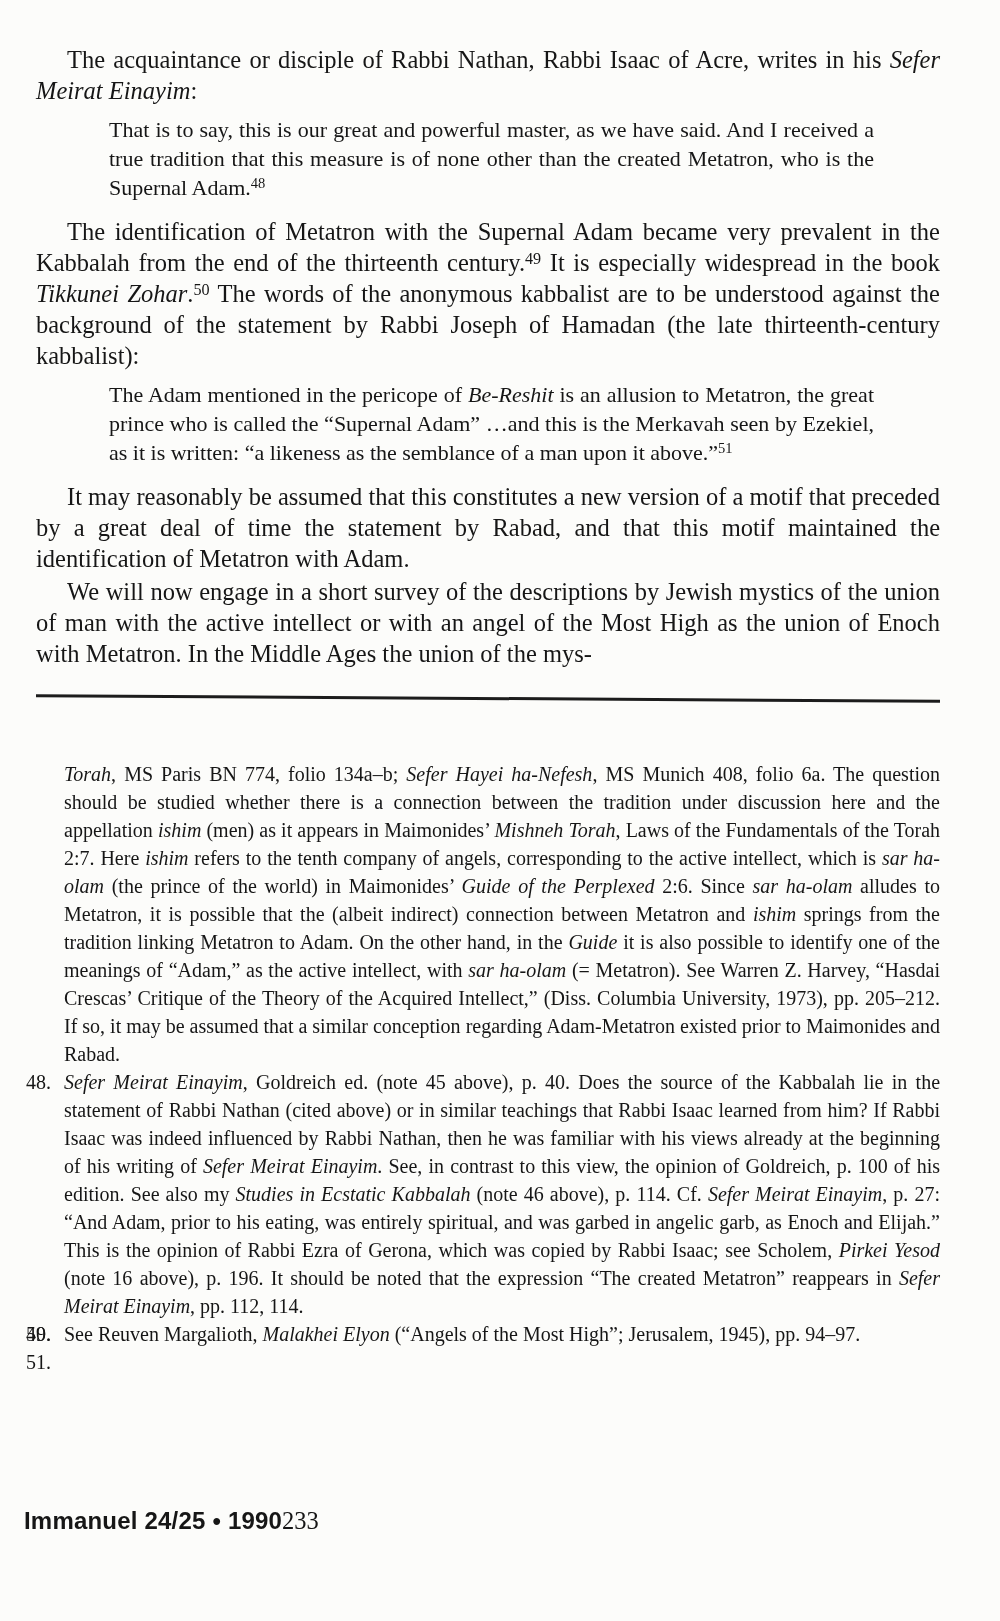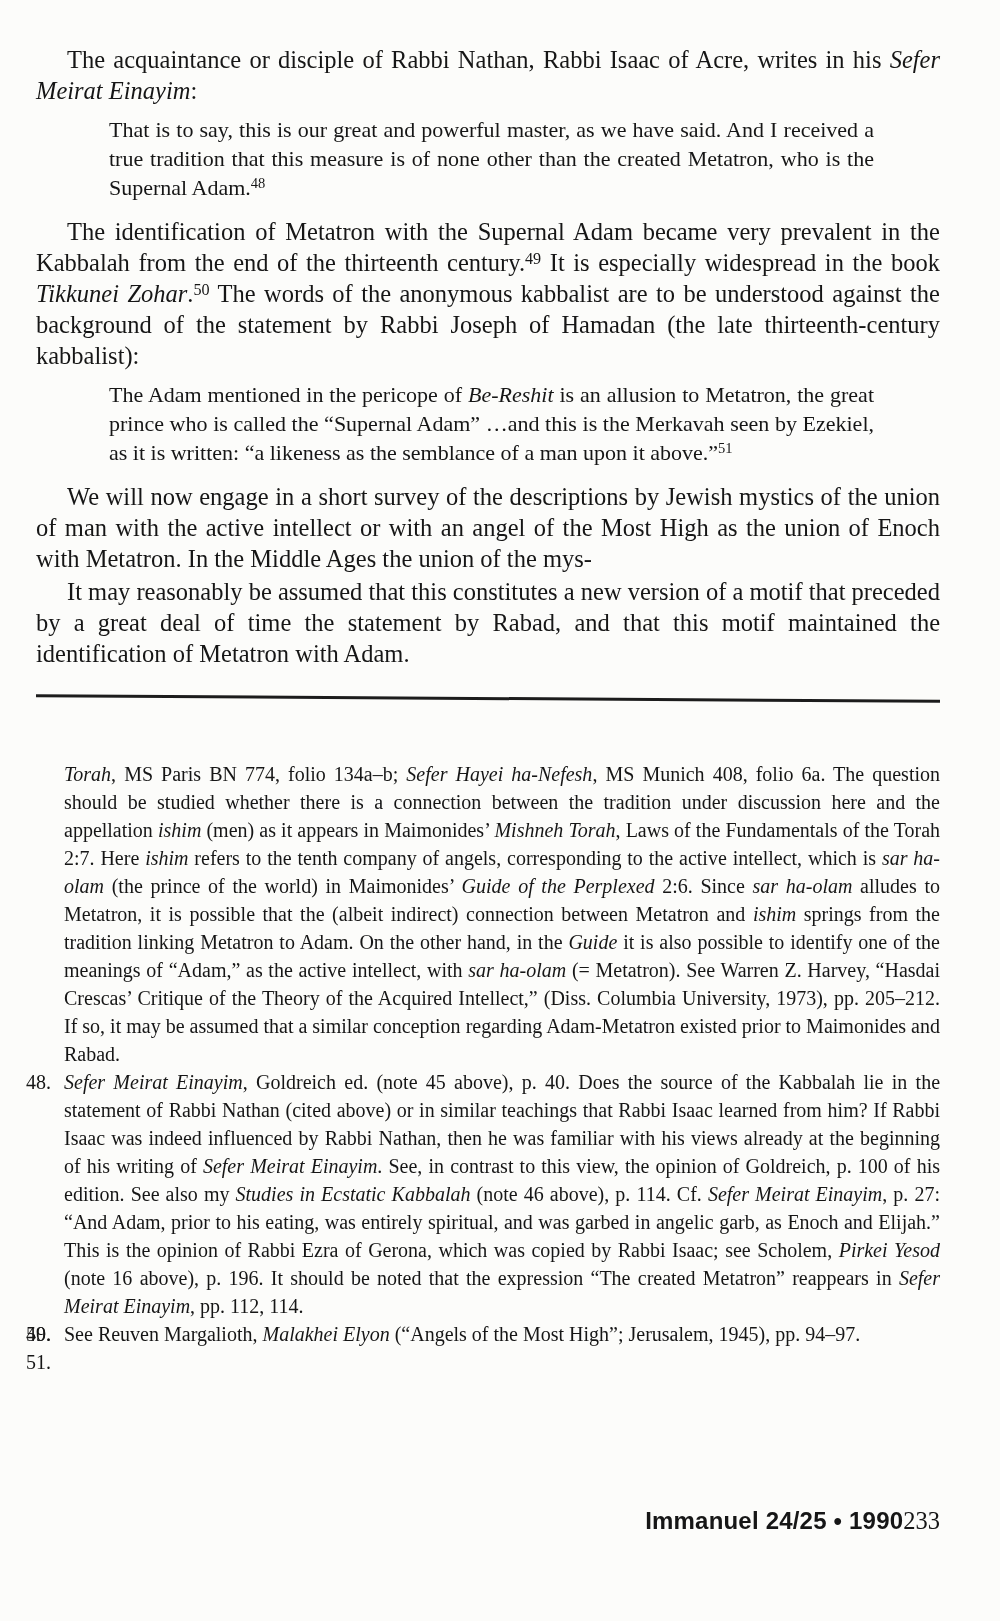--- a/index.html
+++ b/index.html
@@ -39,21 +39,21 @@
   .footnotes{
     margin-top:60px;margin-left:-10px;
     font-size:20px;line-height:28px;
     text-align:justify;
   }
   .fn-cont{margin:0 0 0 38px;}
   .fn-item{position:relative;padding-left:38px;margin:0;}
   .fn-num{position:absolute;left:0;top:0;}
   .page-footer{
     margin-top:auto;
-    display:flex;justify-content:flex-end;align-items:baseline;
+    display:flex;justify-content:flex-start;align-items:baseline;
     margin-left:-12px;
   }
   .journal{
     font-family:"Liberation Sans", sans-serif;
     font-weight:bold;font-size:24px;letter-spacing:0.2px;
   }
   .pagenum{font-size:24.5px;}
 </style>
 </head>
 <body>
@@ -62,23 +62,23 @@
 
   <main>
     <p class="body-par indent"><span>The acquaintance or disciple of Rabbi Nathan, Rabbi Isaac of Acre, writes in his </span><span class="it">Sefer Meirat Einayim</span><span>:</span></p>
 
     <blockquote class="quote"><span>That is to say, this is our great and powerful master, as we have said. And I received a true tradition that this measure is of none other than the created Metatron, who is the Supernal Adam.</span><sup>48</sup></blockquote>
 
     <p class="body-par indent"><span>The identification of Metatron with the Supernal Adam became very prevalent in the Kabbalah from the end of the thirteenth century.</span><sup>49</sup><span> It is especially widespread in the book </span><span class="it">Tikkunei Zohar</span><span>.</span><sup>50</sup><span> The words of the anonymous kabbalist are to be understood against the background of the statement by Rabbi Joseph of Hamadan (the late thirteenth-century kabbalist):</span></p>
 
     <blockquote class="quote"><span>The Adam mentioned in the pericope of </span><span class="it">Be-Reshit</span><span> is an allusion to Metatron, the great prince who is called the “Supernal Adam” …and this is the Merkavah seen by Ezekiel, as it is written: “a likeness as the semblance of a man upon it above.”</span><sup>51</sup></blockquote>
 
+    <p class="body-par indent"><span>It may reasonably be assumed that this constitutes a new version of a motif that preceded by a great deal of time the statement by Rabad, and that this motif maintained the identification of Metatron with Adam.</span></p>
+
     <p class="body-par indent"><span>We will now engage in a short survey of the descriptions by Jewish mystics of the union of man with the active intellect or with an angel of the Most High as the union of Enoch with Metatron. In the Middle Ages the union of the mys-</span></p>
-
-    <p class="body-par indent"><span>It may reasonably be assumed that this constitutes a new version of a motif that preceded by a great deal of time the statement by Rabad, and that this motif maintained the identification of Metatron with Adam.</span></p>
   </main>
 
   <hr class="fn-rule">
 
   <section class="footnotes">
     <p class="fn-cont"><span class="it">Torah</span><span>, MS Paris BN 774, folio 134a–b; </span><span class="it">Sefer Hayei ha-Nefesh</span><span>, MS Munich 408, folio 6a. The question should be studied whether there is a connection between the tradition under discussion here and the appellation </span><span class="it">ishim</span><span> (men) as it appears in Maimonides’ </span><span class="it">Mishneh Torah</span><span>, Laws of the Fundamentals of the Torah 2:7. Here </span><span class="it">ishim</span><span> refers to the tenth company of angels, corresponding to the active intellect, which is </span><span class="it">sar ha-olam</span><span> (the prince of the world) in Maimonides’ </span><span class="it">Guide of the Perplexed</span><span> 2:6. Since </span><span class="it">sar ha-olam</span><span> alludes to Metatron, it is possible that the (albeit indirect) connection between Metatron and </span><span class="it">ishim</span><span> springs from the tradition linking Metatron to Adam. On the other hand, in the </span><span class="it">Guide</span><span> it is also possible to identify one of the meanings of “Adam,” as the active intellect, with </span><span class="it">sar ha-olam</span><span> (= Metatron). See Warren Z. Harvey, “Hasdai Crescas’ Critique of the Theory of the Acquired Intellect,” (Diss. Columbia University, 1973), pp. 205–212. If so, it may be assumed that a similar conception regarding Adam-Metatron existed prior to Maimonides and Rabad.</span></p>
 
     <div class="fn-item">
       <span class="fn-num">48.</span><span class="fn-text"><span class="it">Sefer Meirat Einayim</span><span>, Goldreich ed. (note 45 above), p. 40. Does the source of the Kabbalah lie in the statement of Rabbi Nathan (cited above) or in similar teachings that Rabbi Isaac learned from him? If Rabbi Isaac was indeed influenced by Rabbi Nathan, then he was familiar with his views already at the beginning of his writing of </span><span class="it">Sefer Meirat Einayim</span><span>. See, in contrast to this view, the opinion of Goldreich, p. 100 of his edition. See also my </span><span class="it">Studies in Ecstatic Kabbalah</span><span> (note 46 above), p. 114. Cf. </span><span class="it">Sefer Meirat Einayim</span><span>, p. 27: “And Adam, prior to his eating, was entirely spiritual, and was garbed in angelic garb, as Enoch and Elijah.” This is the opinion of Rabbi Ezra of Gerona, which was copied by Rabbi Isaac; see Scholem, </span><span class="it">Pirkei Yesod</span><span> (note 16 above), p. 196. It should be noted that the expression “The created Metatron” reappears in </span><span class="it">Sefer Meirat Einayim</span><span>, pp. 112, 114.</span></span>
     </div>

